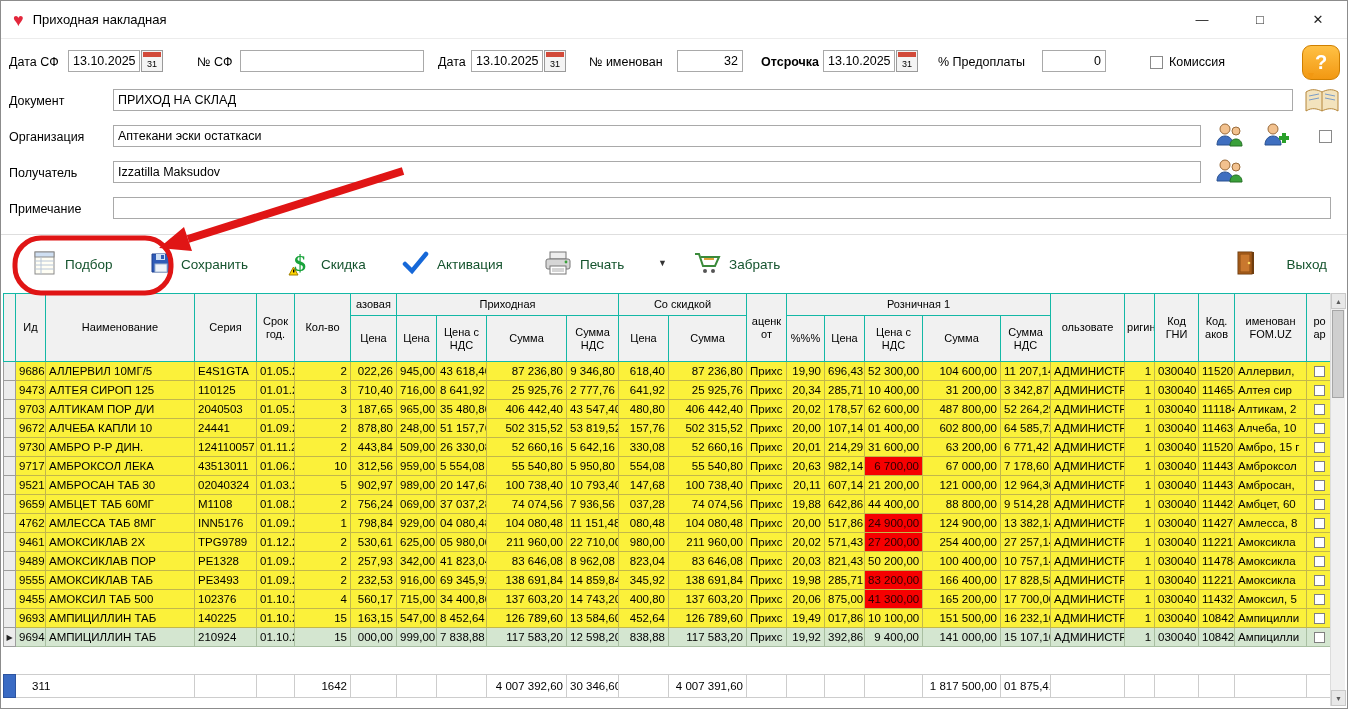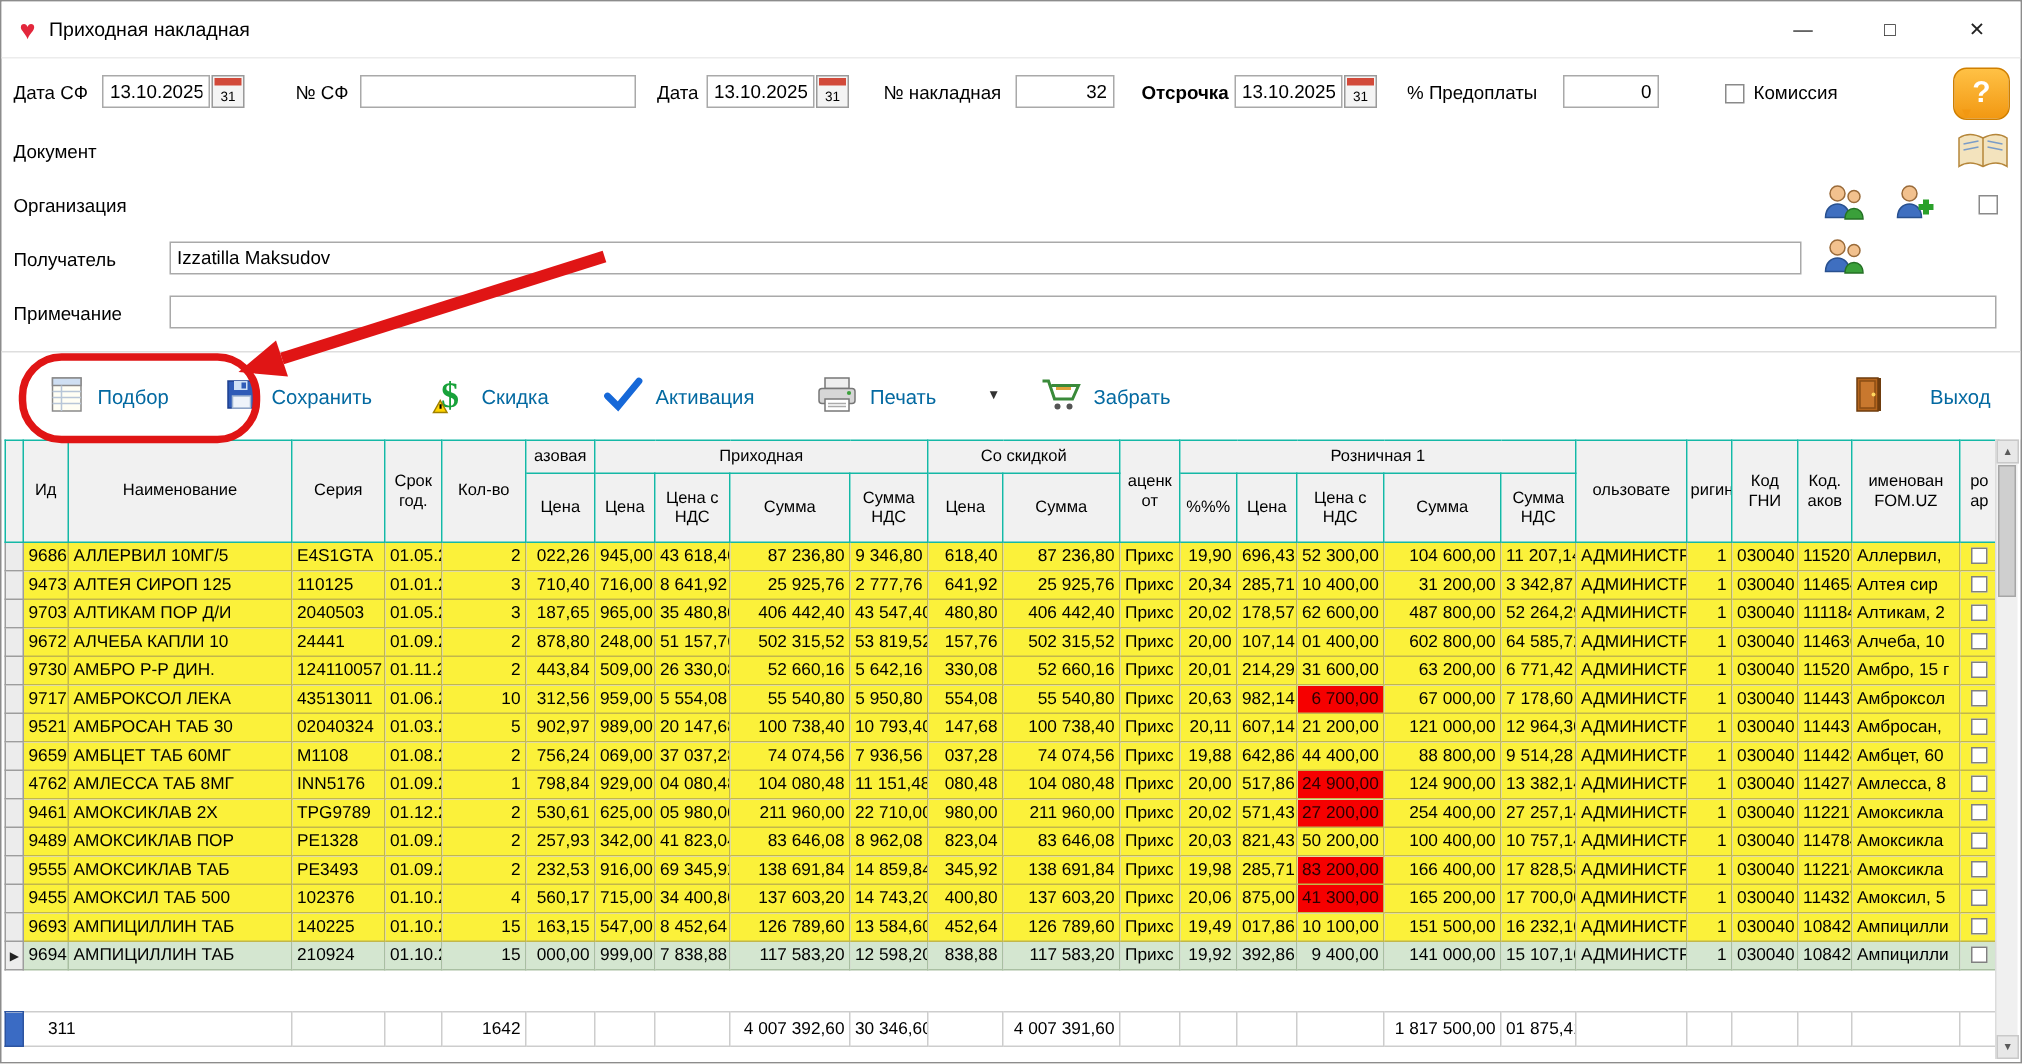--- a/index.html
+++ b/index.html
@@ -45,21 +45,21 @@
   #lbl-note{left:8px;top:201px;} #inp-note{left:112px;top:196px;width:1218px;}
 
   .help { width:38px; height:35px; position:absolute; background:linear-gradient(#ffc145,#f29812);
           border:1px solid #cf7f00; border-radius:9px; color:#fff; font-size:20px; font-weight:bold;
           display:flex; align-items:center; justify-content:center; }
   .help::after { content:""; position:absolute; left:5px; bottom:-6px; border:6px solid transparent;
                  border-top-color:#f29812; border-left-width:3px; border-right-width:3px; }
 
   
   .toolbar { position:absolute; top:233px; left:0; right:0; height:59px; border-top:1px solid #dedede; background:#fff; }
-  .tbtn { position:absolute; display:flex; align-items:center; gap:8px; font-size:13.5px; height:36px; color:#0369a1; }
+  .tbtn { position:absolute; display:flex; align-items:center; gap:8px; font-size:13.5px; height:36px; color:#14532d; }
   #btn-podbor{left:30px;top:11px;} #btn-save{left:148px;top:11px;} #btn-discount{left:286px;top:11px;}
   #btn-activation{left:400px;top:11px;justify-content:space-between;} #btn-print{left:543px;top:11px;}
   #print-caret{position:absolute;left:657px;top:23px;font-size:9px;color:#333;}
   #btn-take{left:692px;top:11px;} #btn-exit{right:20px;top:11px;gap:29px;}
 
   
   .grid { position:absolute; top:292px; left:2px; width:1329px; bottom:2px; background:#fff; }
   table.gt { border-collapse:collapse; table-layout:fixed; width:1329px; }
   .gt th { background:#f1f1f1; border:1px solid #14b8a6; font-weight:normal; font-size:11px;
            text-align:center; padding:0 2px; line-height:1.15; overflow:hidden; }
@@ -112,48 +112,50 @@
   <div class="cal" id="cal1">
       <span>31</span>
     </div>
   <span class="f-lbl" id="lbl-nosf">№ СФ</span>
   <input class="inp" id="inp-nosf" value="" style="">
   <span class="f-lbl" id="lbl-data">Дата</span>
   <input class="inp" id="inp-data" value="13.10.2025" style="">
   <div class="cal" id="cal2">
       <span>31</span>
     </div>
-  <span class="f-lbl" id="lbl-invno">№ накладная</span>
+  <span class="f-lbl" id="lbl-invno">№ именован</span>
   <input class="inp num" id="inp-invno" value="32" style="">
   <span class="f-lbl" id="lbl-otsr">Отсрочка</span>
   <input class="inp" id="inp-otsr" value="13.10.2025" style="">
   <div class="cal" id="cal3">
       <span>31</span>
     </div>
   <span class="f-lbl" id="lbl-prepay">% Предоплаты</span>
   <input class="inp num" id="inp-prepay" value="0" style="">
   <span class="cbx" id="chk-comm"></span>
   <span class="f-lbl" id="lbl-comm">Комиссия</span>
   <div class="help" id="help-btn">
       <span>?</span>
     </div>
 
   <span class="f-lbl" id="lbl-doc">Документ</span>
+  <input class="inp" id="inp-doc" value="ПРИХОД НА СКЛАД" style="">
   <span id="book-icon">
     <svg width="38" height="32" viewBox="0 0 38 32">
         <path d="M3 7 C9 3 15 5 19 7 C23 5 29 3 35 7 V26 C29 22 23 24 19 26 C15 24 9 22 3 26 Z" fill="#f3e3bd" stroke="#b5863a"></path>
         <line x1="19" y1="7" x2="19" y2="26" stroke="#b5863a"></line>
         <line x1="6" y1="11" x2="16" y2="9" stroke="#7a9cc8"></line>
         <line x1="6" y1="15" x2="16" y2="13" stroke="#7a9cc8"></line>
         <line x1="22" y1="9" x2="32" y2="11" stroke="#7a9cc8"></line>
         <line x1="22" y1="13" x2="32" y2="15" stroke="#7a9cc8"></line>
       </svg>
   </span>
 
   <span class="f-lbl" id="lbl-org">Организация</span>
+  <input class="inp" id="inp-org" value="Аптекани эски остаткаси" style="">
   <span id="icon-org1">
     <svg width="32" height="28" viewBox="0 0 32 28">
         <circle cx="12" cy="8" r="5" fill="#f2c18e" stroke="#9a6b3a"></circle>
         <path d="M4 24 c0-6 4-9 8-9 s8 3 8 9 z" fill="#3f6fc0" stroke="#28508f"></path>
         <circle cx="23" cy="10" r="4" fill="#f2c18e" stroke="#9a6b3a"></circle>
         <path d="M17 25 c0-5 3-7 6-7 s6 2 6 7 z" fill="#3aa03a" stroke="#257025"></path>
       </svg>
   </span>
   <span id="icon-org2">
     <svg width="32" height="28" viewBox="0 0 32 28">

